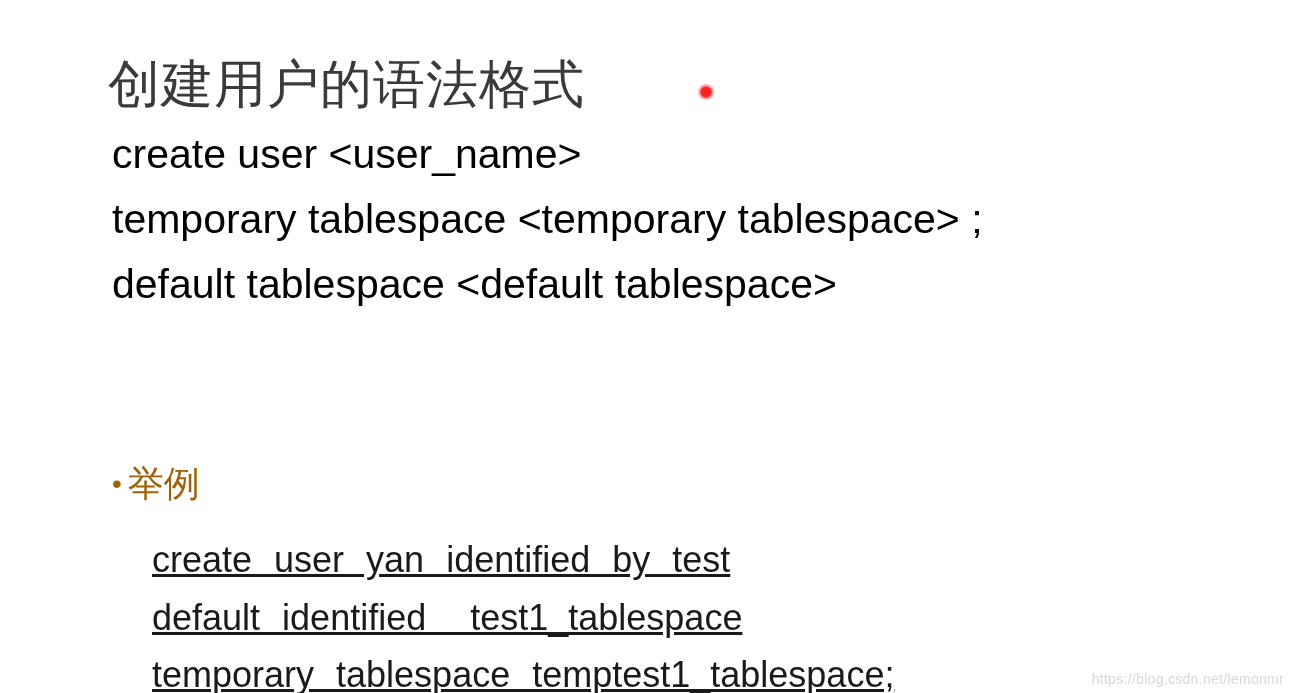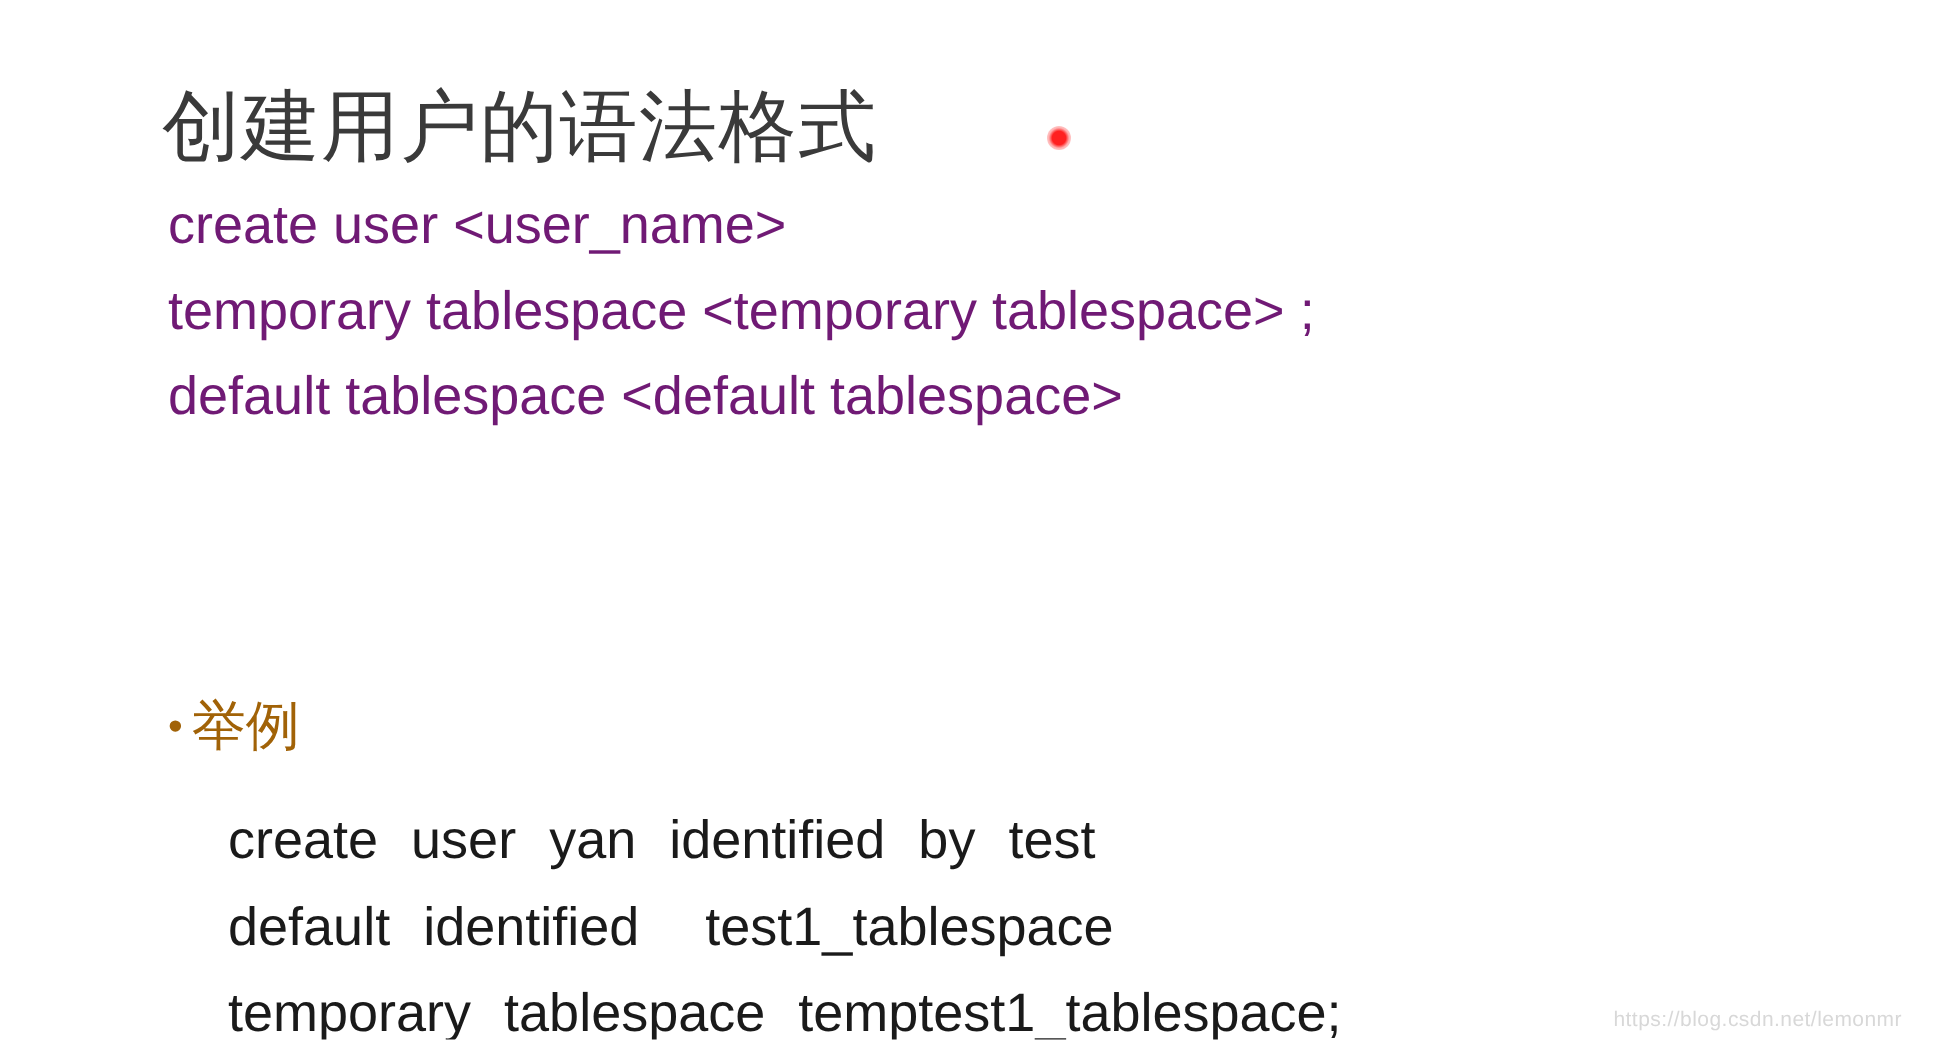--- a/index.html
+++ b/index.html
@@ -31,22 +31,22 @@
       top: 84px;
       width: 16px;
       height: 16px;
       background: radial-gradient(circle, #ff2020 0%, #ff2020 40%, rgba(255,32,32,0.35) 60%, rgba(255,32,32,0) 100%);
       border-radius: 50%;
     }
     .syntax-block {
       position: absolute;
       left: 112px;
       top: 122px;
-      font-size: 36px;
-      color: #701a75;
+      font-size: 41px;
+      color: #000000;
       line-height: 1.58;
       font-weight: 400;
     }
     .syntax-block div {
       white-space: pre;
     }
     .example-section {
       position: absolute;
       left: 112px;
       top: 460px;
@@ -68,24 +68,25 @@
       margin-left: 40px;
       margin-top: 22px;
       font-size: 36px;
       color: #1a1a1a;
       line-height: 1.6;
       font-weight: 400;
     }
     .example-code div {
       white-space: pre;
       word-spacing: 12px;
+      text-decoration: underline;
     }
     .watermark {
       position: absolute;
-      right: 26px;
+      right: 10px;
       bottom: 6px;
       font-size: 14px;
       color: #d8d8d8;
       font-family: Arial, sans-serif;
       letter-spacing: 0.3px;
     }
   </style>
 </head>
 <body>
 

